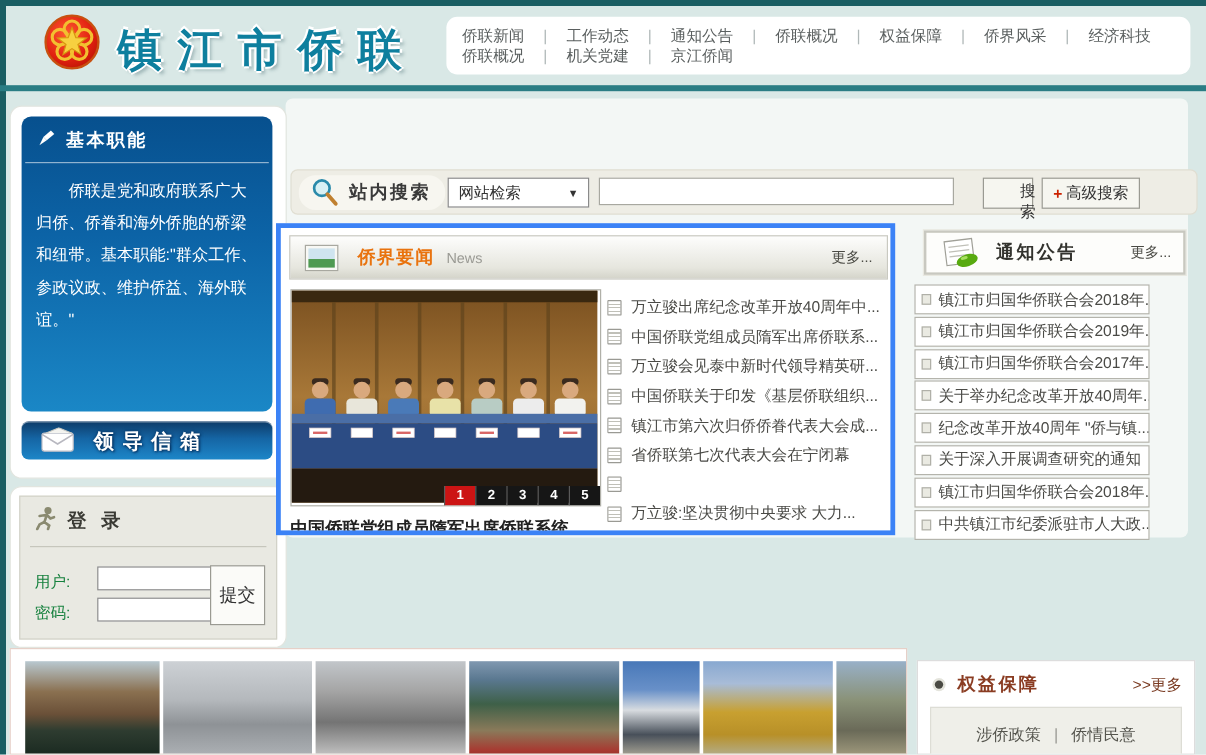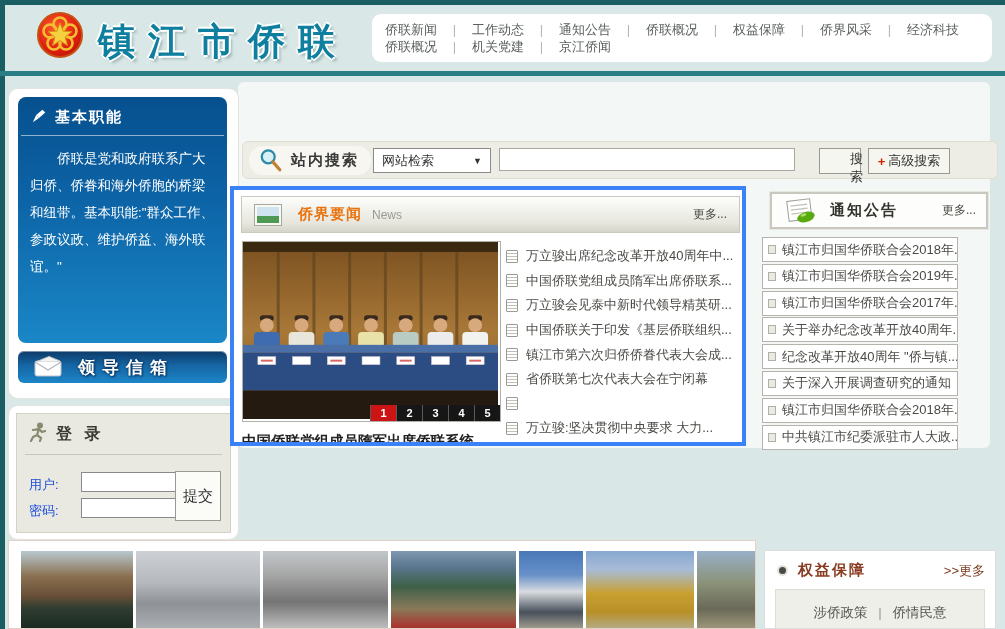--- a/index.html
+++ b/index.html
@@ -40,21 +40,21 @@
       box-shadow:inset 0 1px 0 rgba(255,255,255,.45);}
   .mail-label{color:#fff;font-weight:bold;font-size:17px;letter-spacing:7px;margin-left:16px;
       text-shadow:1px 1px 2px #05305e,0 0 3px #05305e;}
 
   #sb-login-card{left:8px;top:405px;width:229px;height:133px;}
   .login-panel{position:absolute;left:16px;top:413px;width:213px;height:118px;background:#e9e9e2;
       border:1px solid #d2d2c8;}
   .login-title{display:flex;align-items:center;gap:9px;padding:8px 0 6px 12px;font-size:16px;
       font-weight:bold;color:#3a3a34;letter-spacing:4px;}
   .login-divider{height:1px;background:#c6c6bc;margin:2px 8px 0;}
-  .lp-label{position:absolute;font-size:13px;color:#1d4ed8;}
+  .lp-label{position:absolute;font-size:13px;color:#15803d;}
   .lp-input{position:absolute;border:1px solid #8a8a8a;background:#fff;height:18px;width:92px;
       padding:0 3px;font-size:12px;}
   .submit-btn{position:absolute;left:158px;top:57px;width:46px;height:50px;background:#fbfbf8;
       border:1px solid #9a9a92;font-size:15px;color:#333;cursor:pointer;
       font-family:"Liberation Sans","DejaVu Sans",sans-serif;}
 
   
   #search-bar{left:242px;top:141px;width:756px;height:38px;background:#eeede5;border:1px solid #e0ded2;
       border-radius:6px;box-sizing:border-box;}
   .search-chip{position:absolute;left:6px;top:4px;width:122px;height:29px;background:#f7f6f0;

